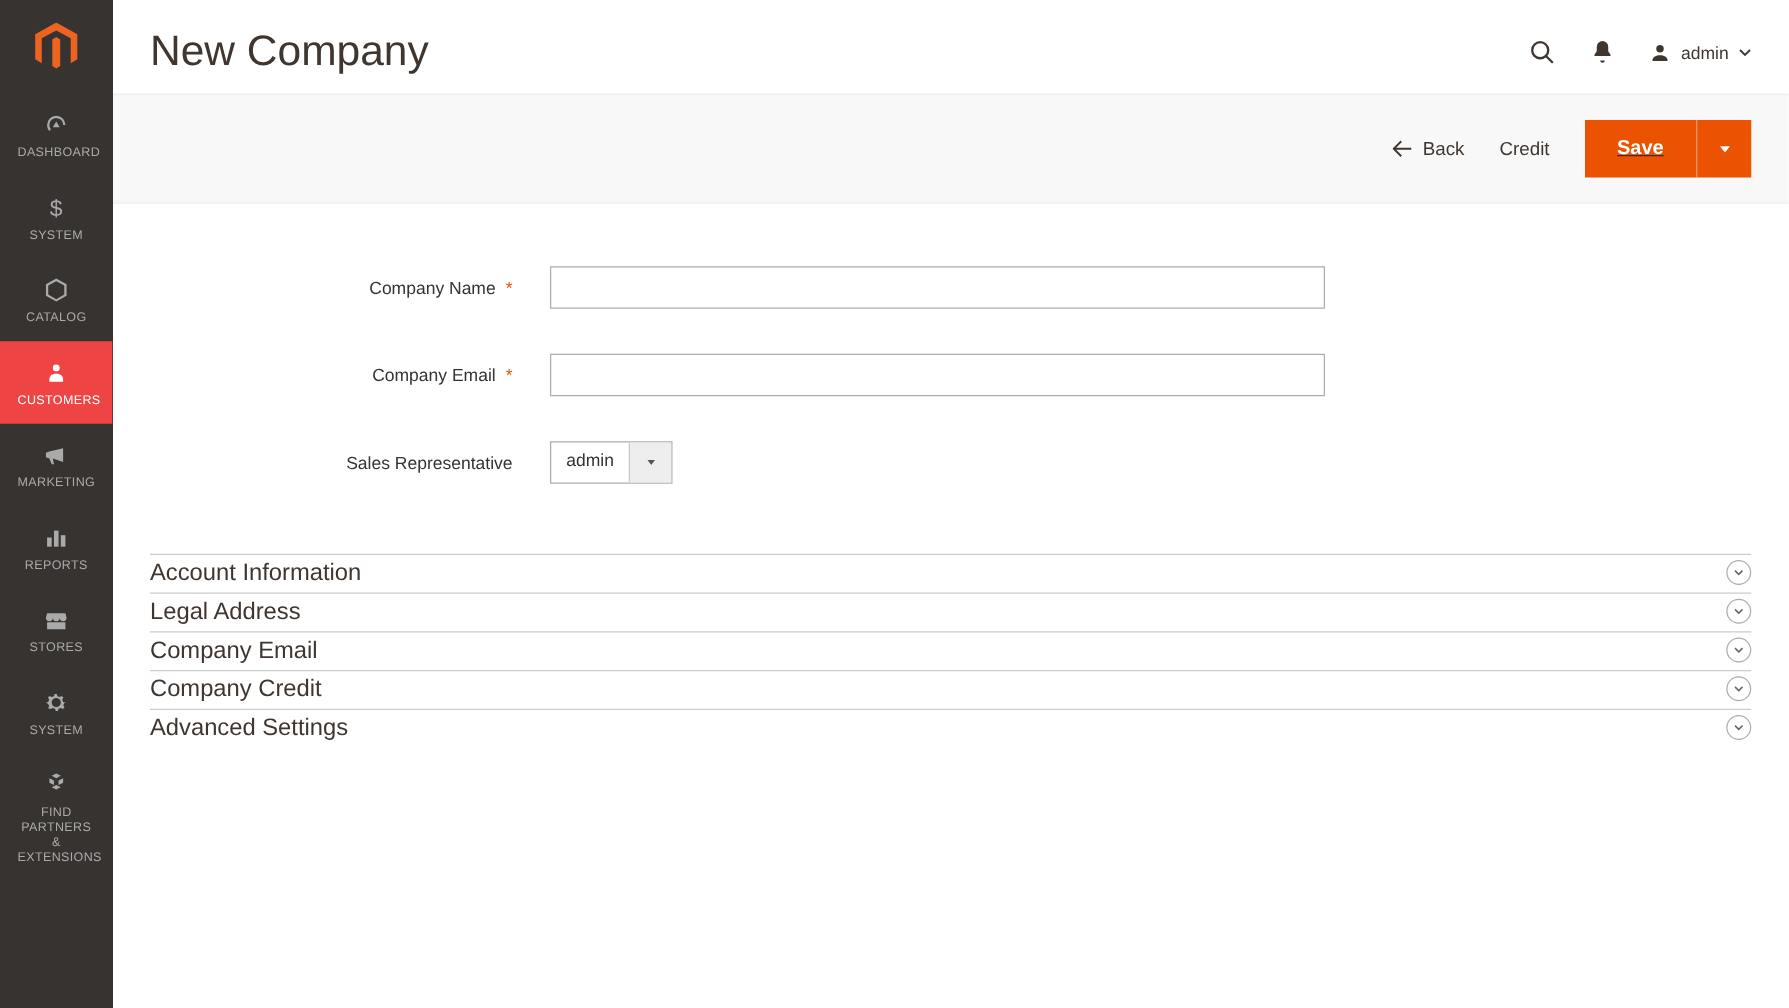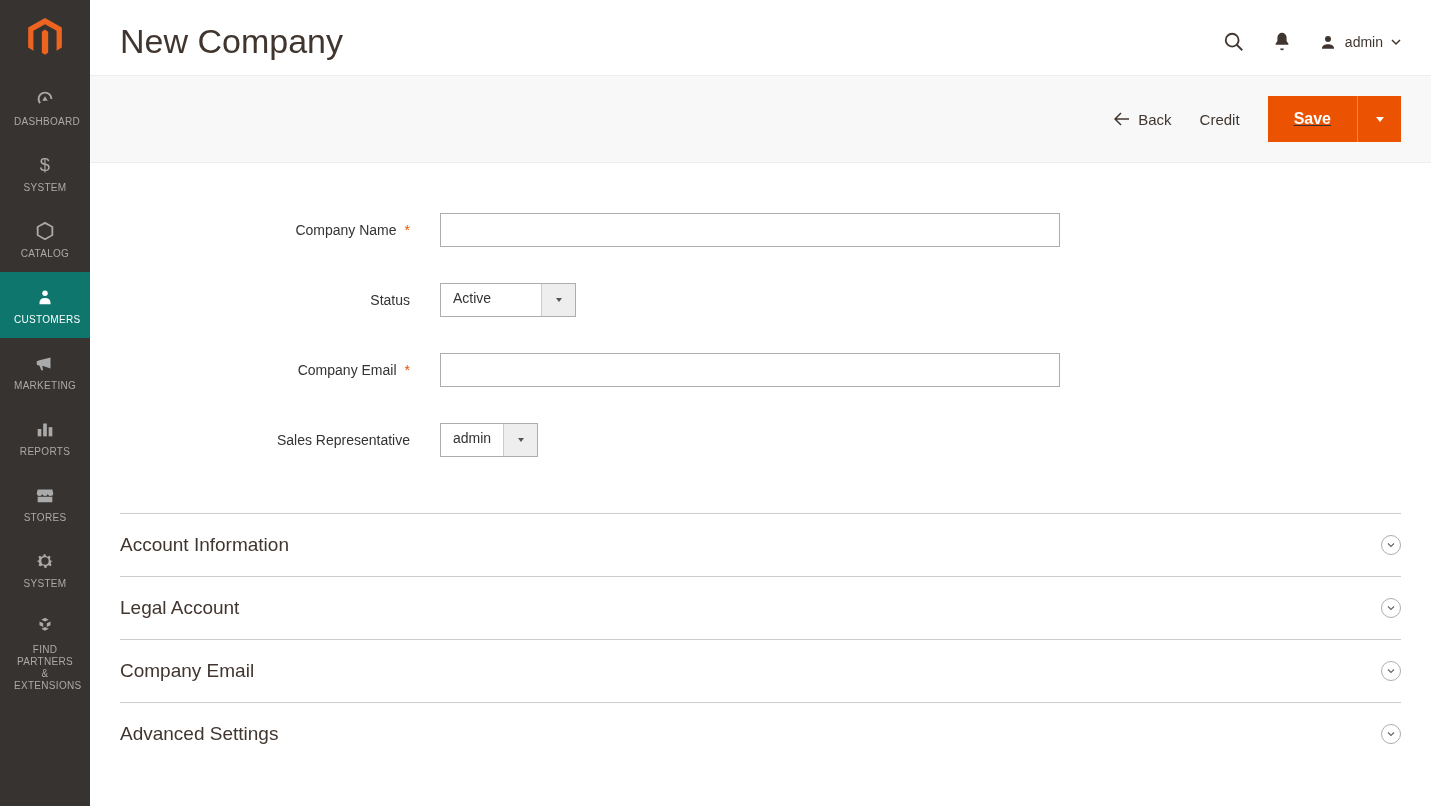--- a/index.html
+++ b/index.html
@@ -6,21 +6,21 @@
 body { font-family: 'Helvetica Neue', Helvetica, Arial, sans-serif; background: #fff; color: #333; }
 
 .sidebar {
   position: fixed; left: 0; top: 0; bottom: 0; width: 90px;
   background: #373330; color: #aaa; text-align: center;
   display: flex; flex-direction: column; overflow-y: auto;
 }
 .sidebar .logo { padding: 18px 0 12px; }
 .sidebar .logo svg { width: 40px; height: 40px; }
 .sidebar .nav-item { padding: 14px 14px 12px; font-size: 10px; letter-spacing: 0.3px; color: #aaa; cursor: pointer; }
-.sidebar .nav-item.active { background: #0f766e; color: #fff; }
+.sidebar .nav-item.active { background: #ef4444; color: #fff; }
 .sidebar .nav-item .icon { display:block; margin: 0 auto 6px; width: 22px; height: 22px; }
 .sidebar .nav-item span.label { display:block; font-size:10px; line-height:1.2; }
 
 .main { margin-left: 90px; }
 
 .header {
   display: flex; align-items: center; justify-content: space-between;
   padding: 22px 30px 14px;
 }
 .header h1 { font-size: 34px; font-weight: 400; color: #41362f; }
@@ -54,22 +54,22 @@
 .select-wrap { display:inline-flex; border:1px solid #adadad; height:34px; background:#fff; }
 .select-wrap .sel-value { padding: 6px 12px; font-size:14px; min-width: 100px; }
 .select-wrap .sel-value.narrow { min-width: 50px; }
 .select-wrap .sel-caret {
   width: 34px; background:#eee; border-left:1px solid #ccc;
   display:flex; align-items:center; justify-content:center; cursor:pointer;
 }
 
 .sections { padding: 0 30px 40px; }
 .section {
-  border-top:1px solid #ccc; padding: 20px 0;
-  display:flex; justify-content:space-between; align-items:center; cursor:pointer;
+  border-top:1px solid #ccc; padding: 4px 0;
+  display:flex; justify-content:space-between; cursor:pointer;
 }
 .section:last-child { border-bottom: none; }
 .section .title { font-size:19px; color:#41362f; font-weight:500; }
 .section .chev {
   width:20px; height:20px; border:1px solid #adadad; border-radius:50%;
   display:flex; align-items:center; justify-content:center;
 }
 </style>
 </head>
 <body>
@@ -187,33 +187,20 @@
   <div class="form-area">
     <div class="form-row">
       <div class="label">
         <span>Company Name</span><span class="req">*</span>
       </div>
       <div class="control">
         <input type="text" value="" style="">
       </div>
     </div>
     <div class="form-row">
-      <div class="label">Status</div>
-      <div class="control">
-        <div class="select-wrap">
-          <div class="sel-value">Active</div>
-          <div class="sel-caret">
-            <svg width="10" height="10" viewBox="0 0 10 10">
-                <path d="M2 3h6l-3 4z" fill="#555"></path>
-              </svg>
-          </div>
-        </div>
-      </div>
-    </div>
-    <div class="form-row">
       <div class="label">
         <span>Company Email</span><span class="req">*</span>
       </div>
       <div class="control">
         <input type="text" value="" style="">
       </div>
     </div>
     <div class="form-row">
       <div class="label">Sales Representative</div>
       <div class="control">
@@ -232,36 +219,44 @@
   <div class="sections">
     <div class="section">
       <div class="title">Account Information</div>
       <div class="chev">
           <svg width="10" height="10" viewBox="0 0 10 10">
             <path d="M2 3.5l3 3 3-3" fill="none" stroke="#666" stroke-width="1.2"></path>
           </svg>
         </div>
     </div>
     <div class="section">
-      <div class="title">Legal Account</div>
+      <div class="title">Legal Address</div>
       <div class="chev">
           <svg width="10" height="10" viewBox="0 0 10 10">
             <path d="M2 3.5l3 3 3-3" fill="none" stroke="#666" stroke-width="1.2"></path>
           </svg>
         </div>
     </div>
     <div class="section">
       <div class="title">Company Email</div>
       <div class="chev">
           <svg width="10" height="10" viewBox="0 0 10 10">
             <path d="M2 3.5l3 3 3-3" fill="none" stroke="#666" stroke-width="1.2"></path>
           </svg>
         </div>
     </div>
     <div class="section">
+      <div class="title">Company Credit</div>
+      <div class="chev">
+          <svg width="10" height="10" viewBox="0 0 10 10">
+            <path d="M2 3.5l3 3 3-3" fill="none" stroke="#666" stroke-width="1.2"></path>
+          </svg>
+        </div>
+    </div>
+    <div class="section">
       <div class="title">Advanced Settings</div>
       <div class="chev">
           <svg width="10" height="10" viewBox="0 0 10 10">
             <path d="M2 3.5l3 3 3-3" fill="none" stroke="#666" stroke-width="1.2"></path>
           </svg>
         </div>
     </div>
   </div>
 
 </div>

